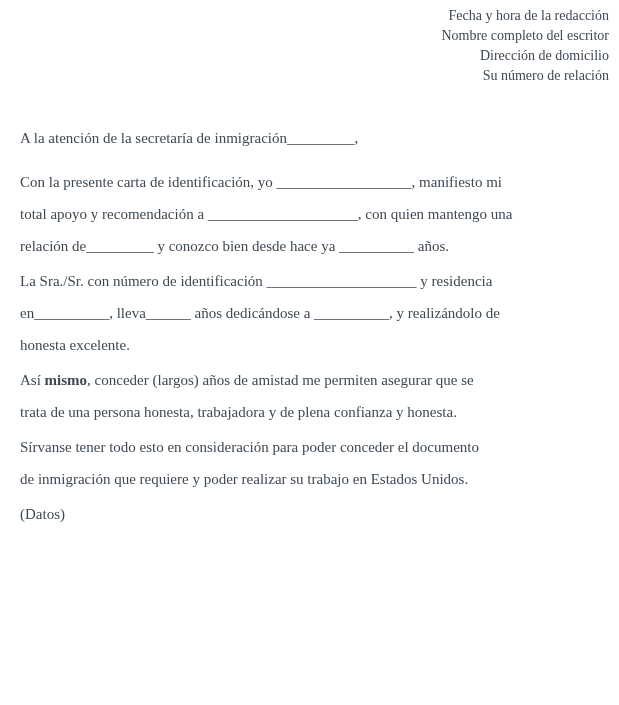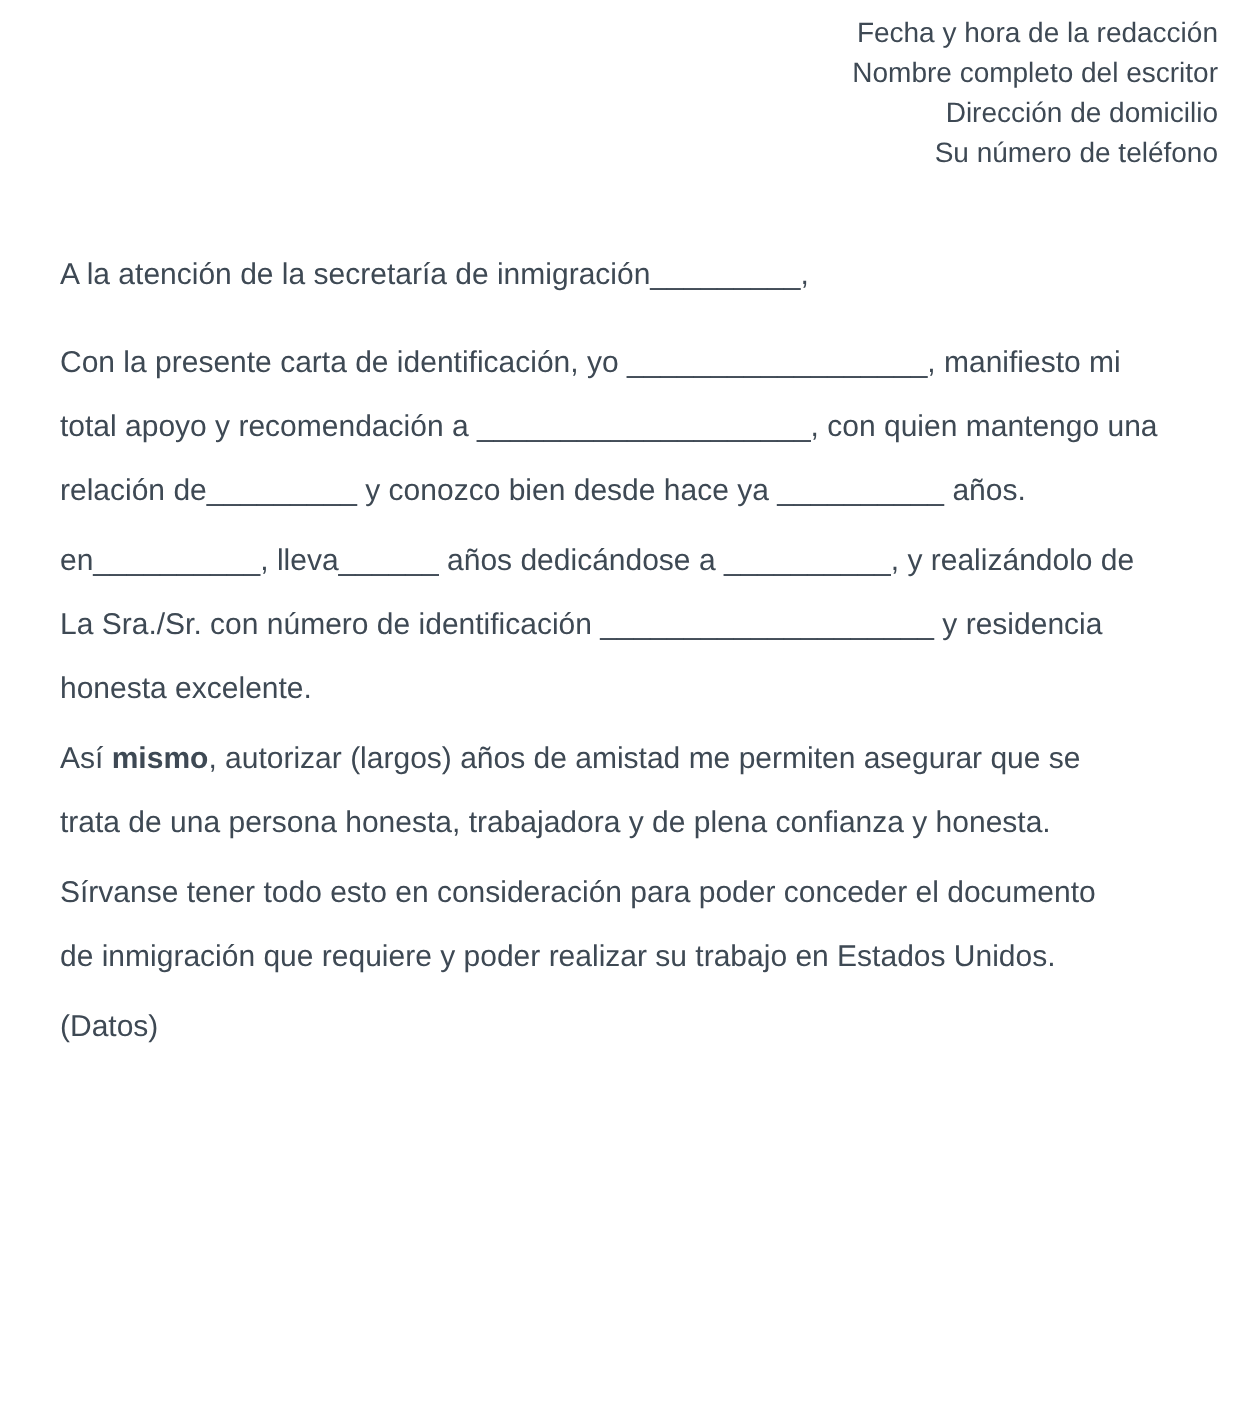--- a/index.html
+++ b/index.html
@@ -13,78 +13,79 @@
     overflow: hidden;
     font-family: "Liberation Sans", sans-serif;
     color: #3e4954;
   }
   .page {
     box-sizing: border-box;
     width: 619px;
     height: 536px;
     padding: 6px 10px 0 14px;
     overflow: hidden;
+    font-family: Liberation Serif, serif;
   }
   .header-block {
     text-align: right;
     font-size: 14px;
     line-height: 20px;
   }
   .header-block .line {
     display: block;
   }
   .body-block {
     margin-top: 36px;
     font-size: 15px;
   }
   p.para {
-    margin: 0 0 3px 16px;
+    margin: 0 0 3px 6px;
     line-height: 32px;
   }
   p.para.recipient {
     margin-bottom: 12px;
   }
   .para .line {
     display: block;
     white-space: nowrap;
   }
   b { font-weight: bold; }
 </style>
 </head>
 <body>
 
 <div class="page">
 
   <div class="header-block">
     <span class="line">Fecha y hora de la redacción</span>
     <span class="line">Nombre completo del escritor</span>
     <span class="line">Dirección de domicilio</span>
-    <span class="line">Su número de teléfono</span>
+    <span class="line">Su número de relación</span>
   </div>
 
   <div class="body-block">
 
     <p class="para recipient">
       <span class="line">A la atención de la secretaría de inmigración_________,</span>
     </p>
 
     <p class="para">
       <span class="line">Con la presente carta de identificación, yo __________________, manifiesto mi</span>
       <span class="line">total apoyo y recomendación a ____________________, con quien mantengo una</span>
       <span class="line">relación de_________ y conozco bien desde hace ya __________ años.</span>
     </p>
 
     <p class="para">
+      <span class="line">La Sra./Sr. con número de identificación ____________________ y residencia</span>
       <span class="line">en__________, lleva______ años dedicándose a __________, y realizándolo de</span>
-      <span class="line">La Sra./Sr. con número de identificación ____________________ y residencia</span>
       <span class="line">honesta excelente.</span>
     </p>
 
     <p class="para">
-      <span class="line"><span>Así </span><b>mismo</b><span>, autorizar (largos) años de amistad me permiten asegurar que se</span></span>
+      <span class="line"><span>Así </span><b>mismo</b><span>, conceder (largos) años de amistad me permiten asegurar que se</span></span>
       <span class="line">trata de una persona honesta, trabajadora y de plena confianza y honesta.</span>
     </p>
 
     <p class="para">
       <span class="line">Sírvanse tener todo esto en consideración para poder conceder el documento</span>
       <span class="line">de inmigración que requiere y poder realizar su trabajo en Estados Unidos.</span>
     </p>
 
 
     <p class="para">

